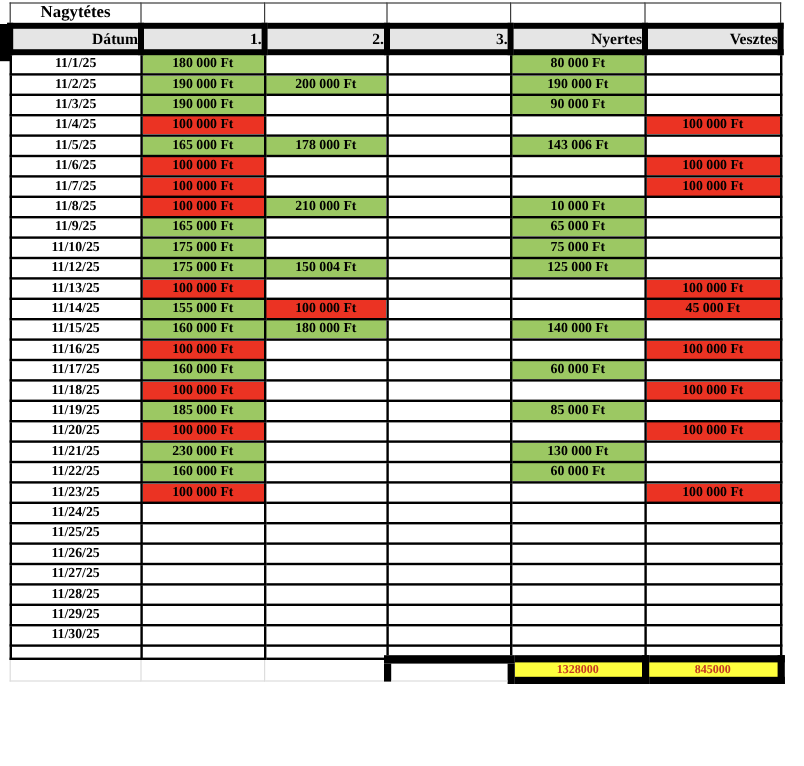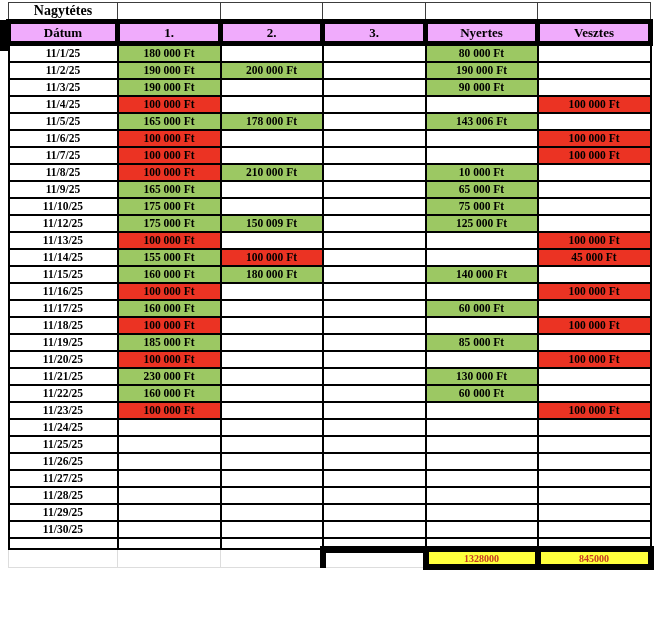--- a/index.html
+++ b/index.html
@@ -10,21 +10,21 @@
   }
   .sheet { position: absolute; top: 2px; left: 6px; }
   table { border-collapse: collapse; table-layout: fixed; }
   td, th {
     text-align: center; font-weight: bold; color: #000;
     overflow: hidden; white-space: nowrap; padding: 0;
   }
   
   .title-row td { border: 1px solid #3c3c3c; height: 17px; font-size: 14px; background: #fff; }
   
-  .header-row th { border: 5px solid #000; height: 22px; font-size: 13px; background: #f0abfc; }
+  .header-row th { border: 5px solid #000; height: 22px; font-size: 13px; background: #e5e5e5; text-align: right; }
   
   .cell { border: 2px solid #000; height: 16px; line-height: 15px; font-size: 11.5px; background: #fff; }
   .cell.green { background: var(--green, #9CC863); margin-top: 12px; }
   .cell.red   { background: var(--red, #EB3323); }
   
   .spacer-row td { border: 2px solid #000; height: 11px; background: #fff; }
   
   .totals-row td { height: 18px; font-size: 10px; }
   .totals-row .plain { border: 1px solid var(--light_grid, #ddd); background: #fff; }
   .totals-row .frame-start {
@@ -149,21 +149,21 @@
           <td class="cell">11/10/25</td>
           <td class="cell green">175 000 Ft</td>
           <td class="cell"></td>
           <td class="cell"></td>
           <td class="cell green">75 000 Ft</td>
           <td class="cell"></td>
         </tr>
         <tr>
           <td class="cell">11/12/25</td>
           <td class="cell green">175 000 Ft</td>
-          <td class="cell green">150 009 Ft</td>
+          <td class="cell green">150 004 Ft</td>
           <td class="cell"></td>
           <td class="cell green">125 000 Ft</td>
           <td class="cell"></td>
         </tr>
         <tr>
           <td class="cell">11/13/25</td>
           <td class="cell red">100 000 Ft</td>
           <td class="cell"></td>
           <td class="cell"></td>
           <td class="cell"></td>

